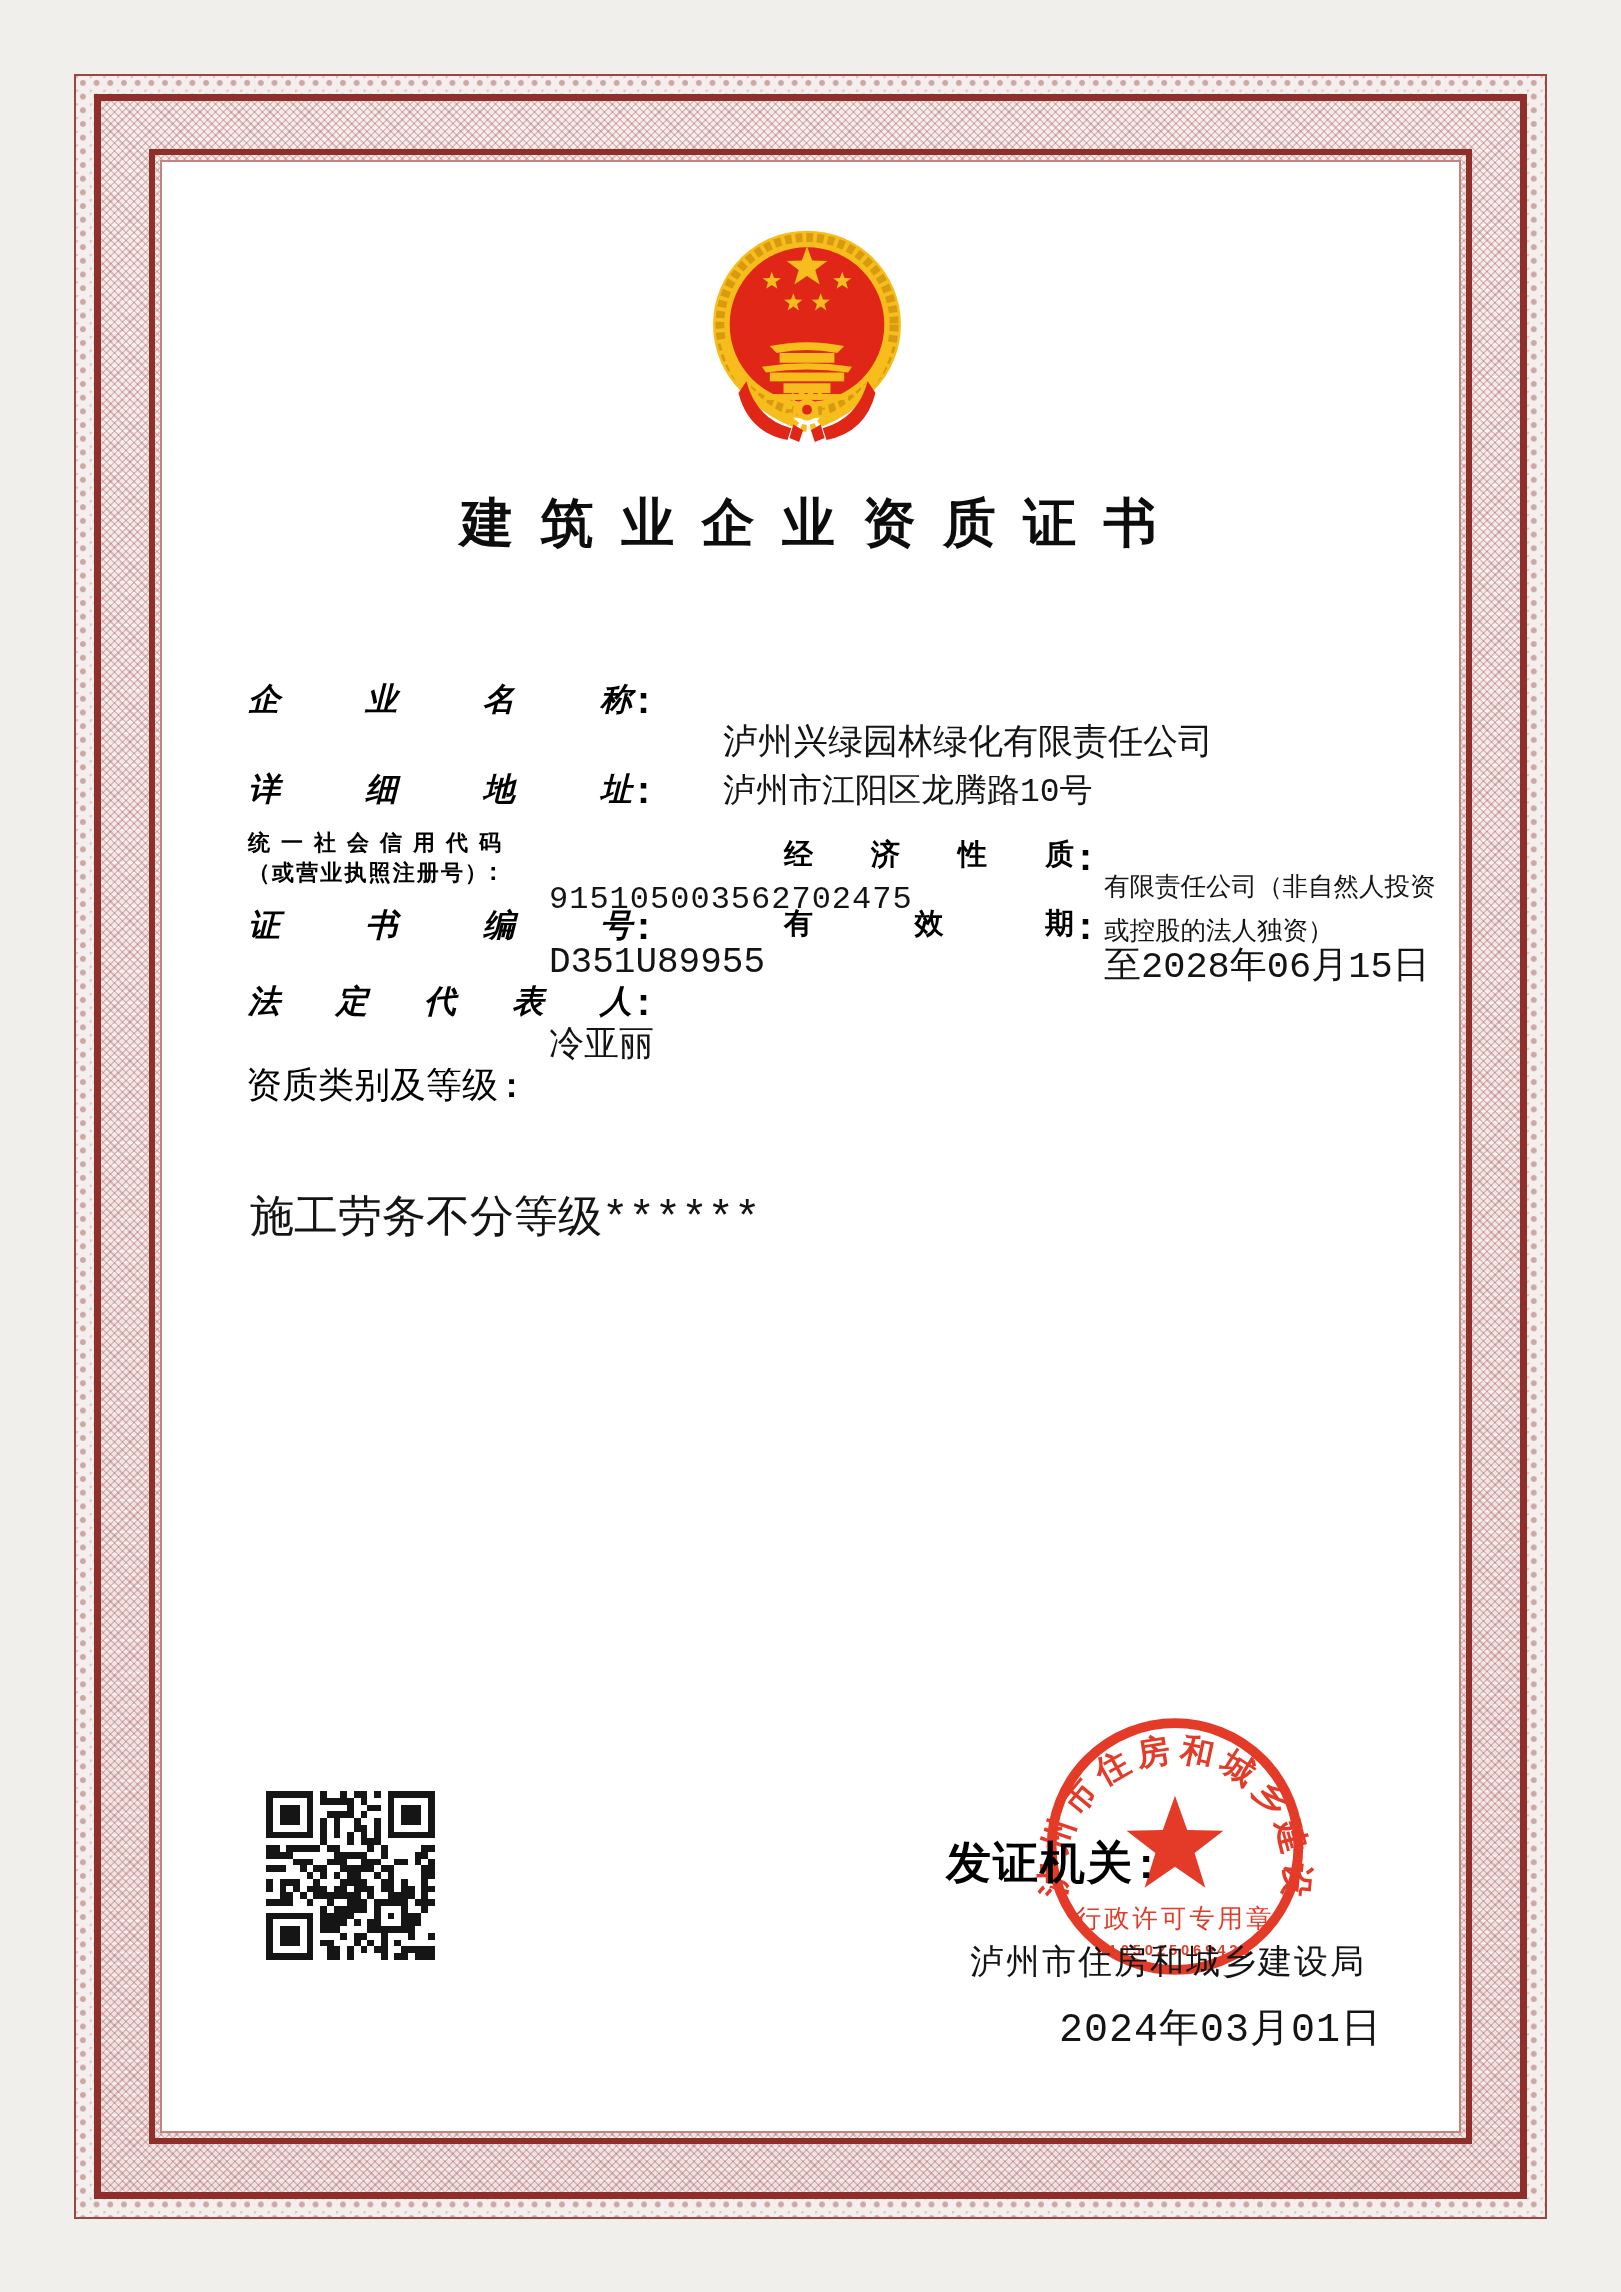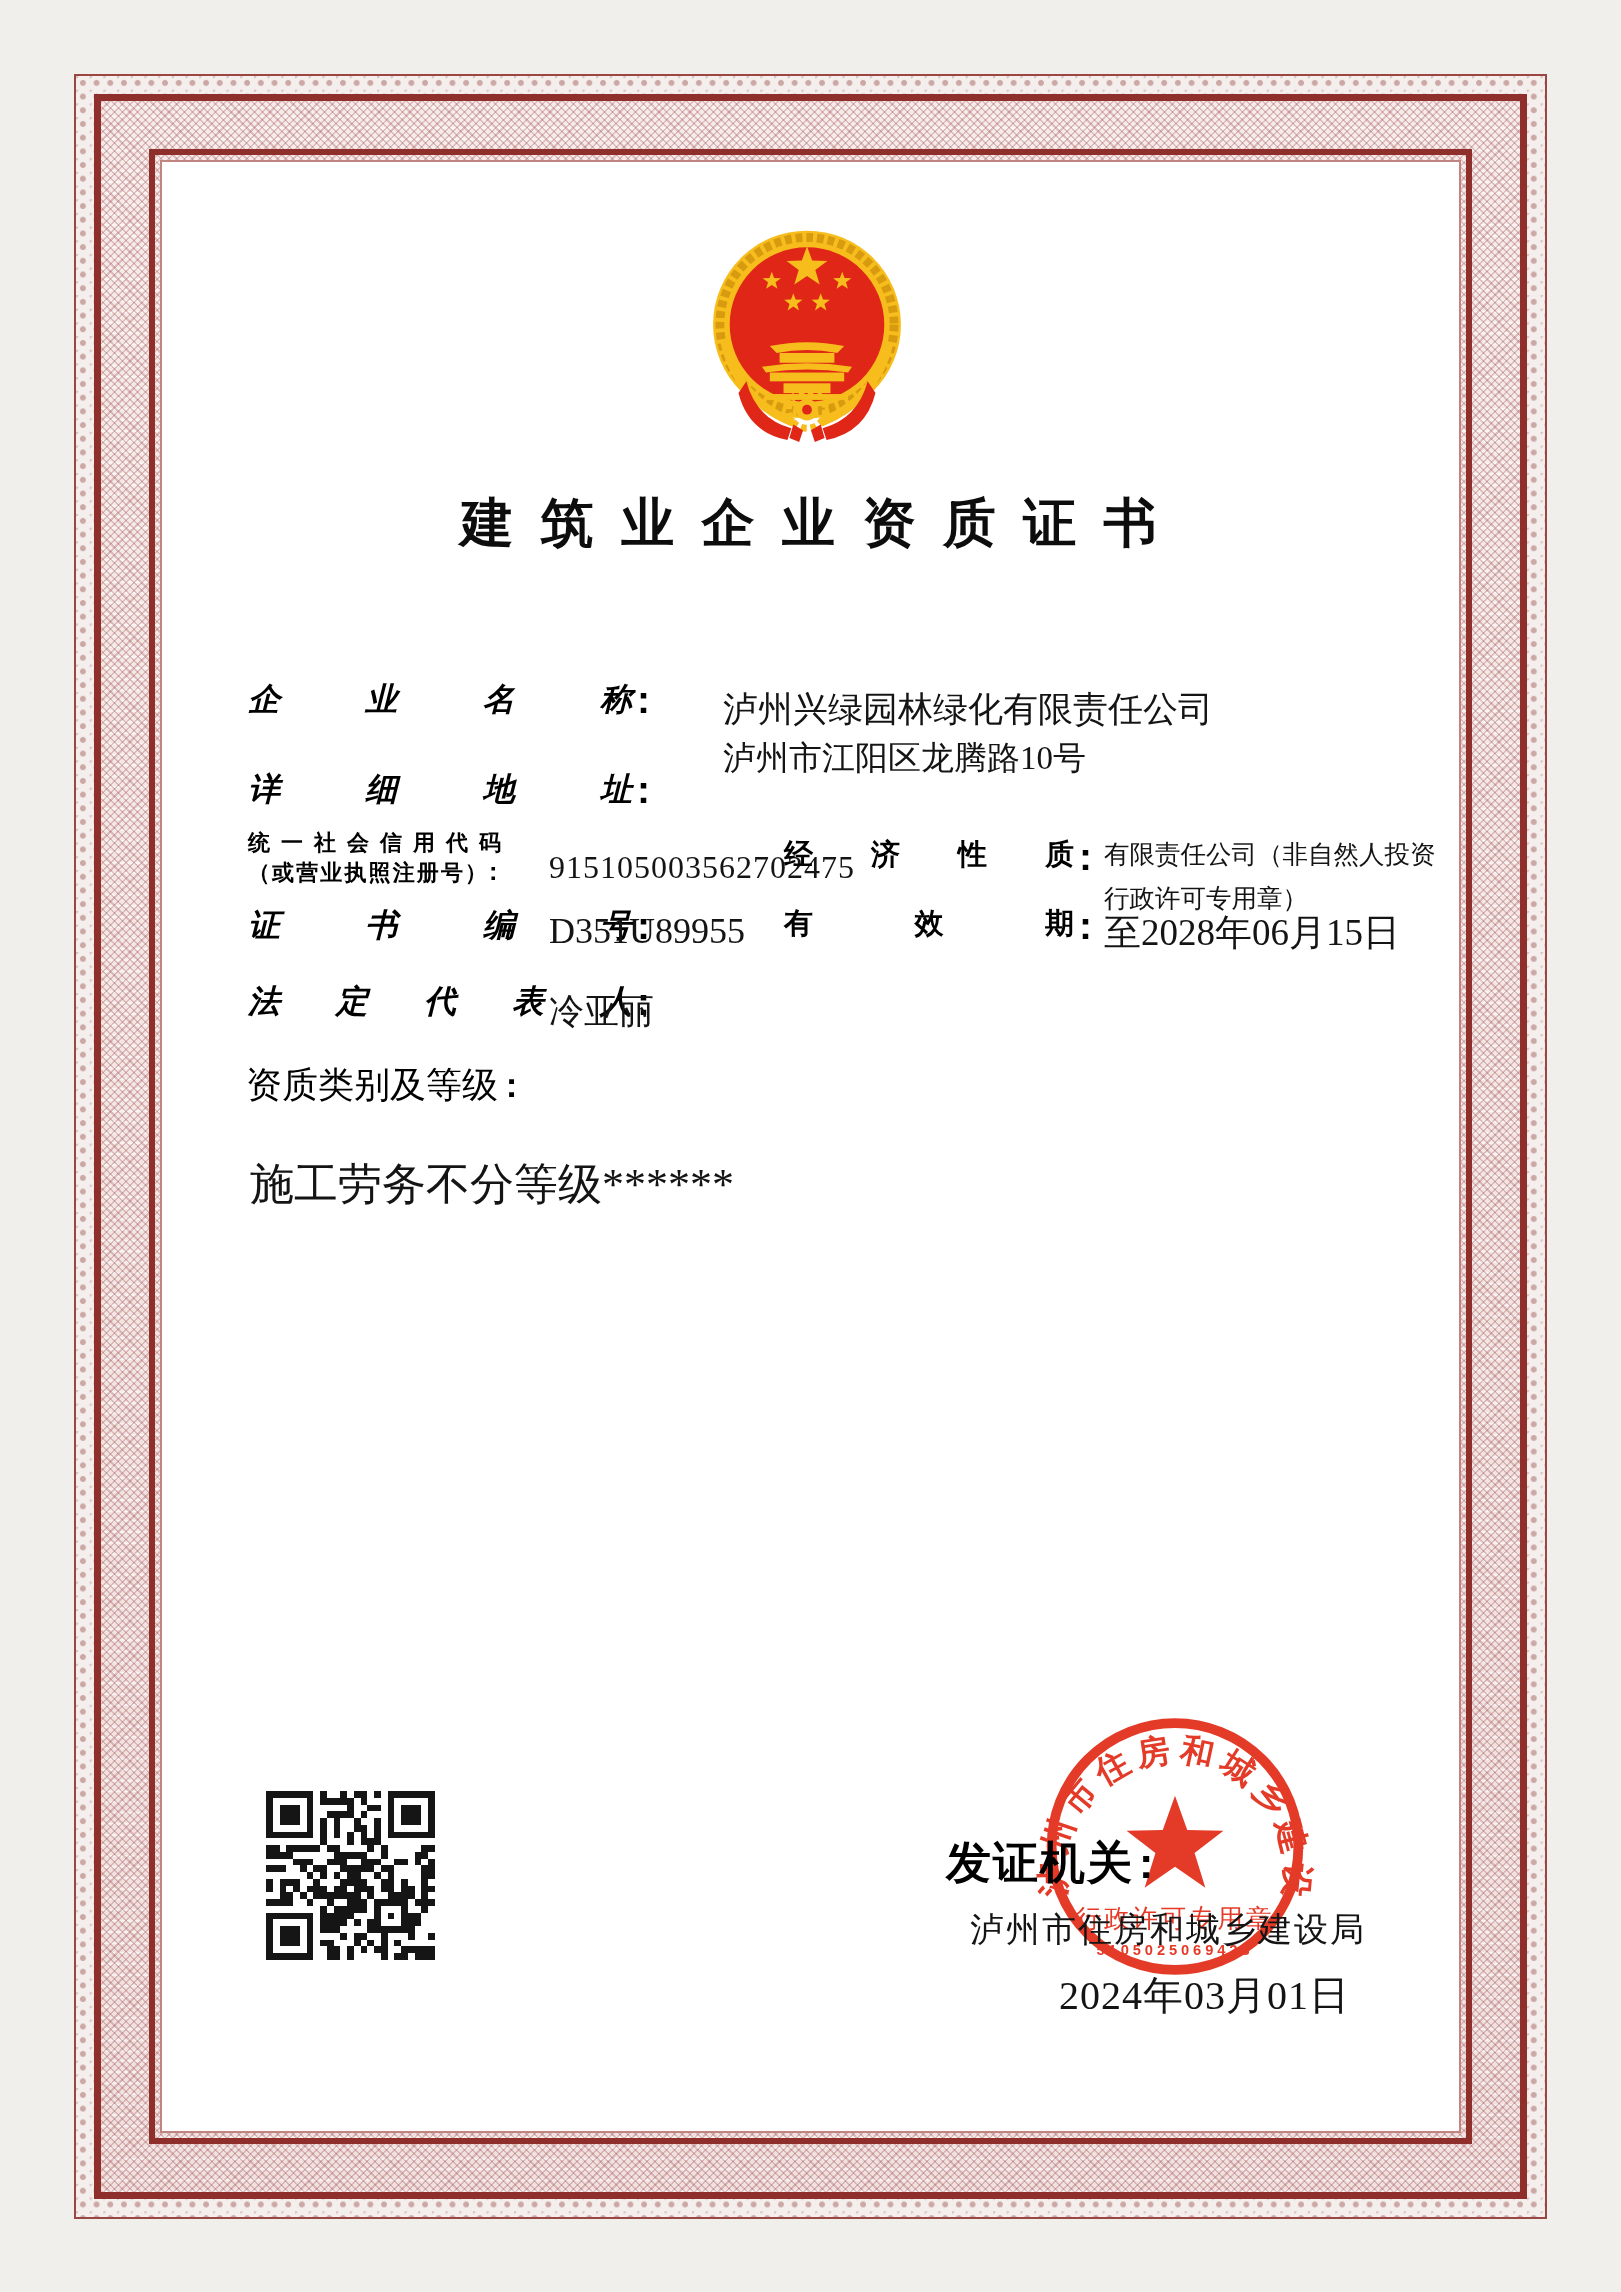--- a/index.html
+++ b/index.html
@@ -32,21 +32,21 @@
           rgba(255,255,255,.85) 14.7px 18.6px, rgba(158,88,85,.45) 19.6px 23.5px,
           rgba(255,255,255,.7) 24.5px 28px, rgba(158,88,85,.3) 29px 33px, rgba(158,88,85,0) 34px);
       border-radius:13.7px;}
   .corner.tl{left:102px;top:102px;}
   .corner.tr{right:102px;top:102px;transform:scaleX(-1);}
   .corner.bl{left:102px;bottom:102px;transform:scaleY(-1);}
   .corner.br{right:102px;bottom:102px;transform:scale(-1,-1);}
 
   
   .abs{position:absolute;white-space:nowrap;}
-  .serif{font-family:Liberation Serif, serif;}
+  .serif{font-family:Liberation Mono, monospace;margin-top:32px;}
   .title{left:167px;right:171px;top:488px;text-align:center;
          font-size:53px;font-weight:bold;color:#0d0d0d;
          letter-spacing:27.4px;text-indent:27.4px;}
   .jlabel{display:inline-block;text-align:justify;text-align-last:justify;
           font-weight:bold;color:#000;vertical-align:top;}
   .lbl-big{width:384px;font-size:32px;font-style:italic;}
   .lbl-mid{width:290px;font-size:29px;}
   .colon{font-weight:bold;font-size:39px;color:#000;margin-left:4.9px;}
   .val{color:#141414;}
   .small-lbl{font-size:22px;line-height:28px;font-weight:bold;width:253px;
@@ -131,21 +131,21 @@
   <div class="abs" style="left:248px;top:829px;">
     <span class="small-lbl">统一社会信用代码</span><br>
     <span class="small-lbl" style="width:239px;">（或营业执照注册号）</span><span class="colon" style="font-size:25.5px;margin-left:2px;">:</span>
   </div>
   <div class="abs serif val" style="left:549px;top:849px;font-size:32px;letter-spacing:1px;">915105003562702475</div>
 
   <div class="abs" style="left:784px;top:835px;">
     <span class="jlabel lbl-mid">经济性质</span><span class="colon">:</span>
   </div>
   <div class="abs serif val" style="left:1104px;top:837px;font-size:25.5px;">有限责任公司（非自然人投资</div>
-  <div class="abs serif val" style="left:1104px;top:881px;font-size:25.5px;">行政许可专用章）</div>
+  <div class="abs serif val" style="left:1104px;top:881px;font-size:25.5px;">或控股的法人独资）</div>
 
   <div class="abs" style="left:248px;top:904px;">
     <span class="jlabel lbl-big">证书编号</span><span class="colon">:</span>
   </div>
   <div class="abs serif val" style="left:549px;top:910px;font-size:36px;">D351U89955</div>
 
   <div class="abs" style="left:784px;top:904px;">
     <span class="jlabel lbl-mid">有效期</span><span class="colon">:</span>
   </div>
   <div class="abs serif val" style="left:1104px;top:908px;font-size:37px;">至2028年06月15日</div>

